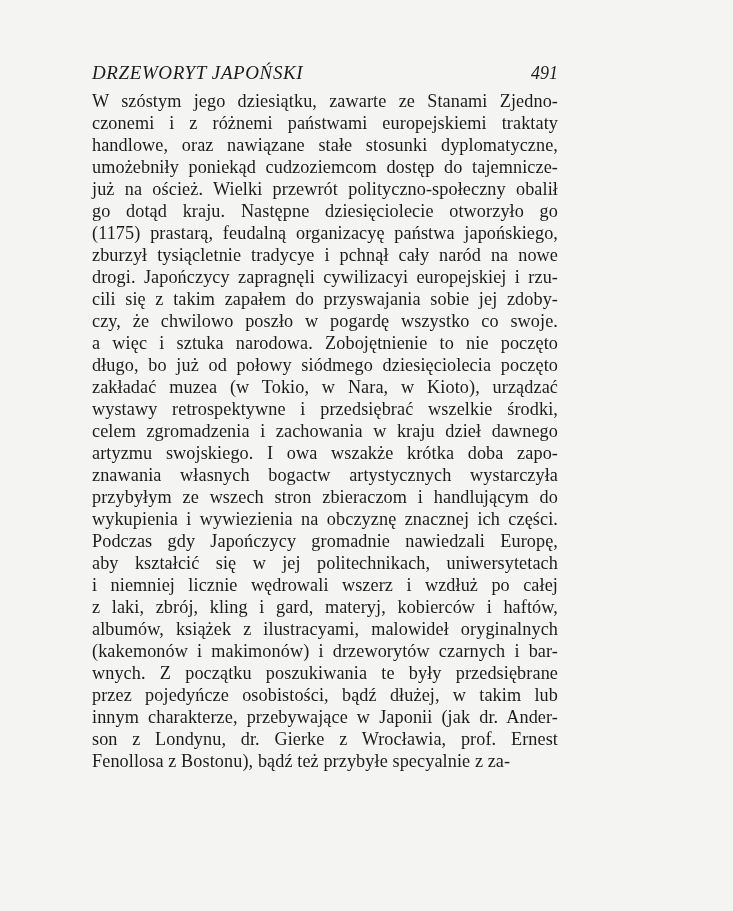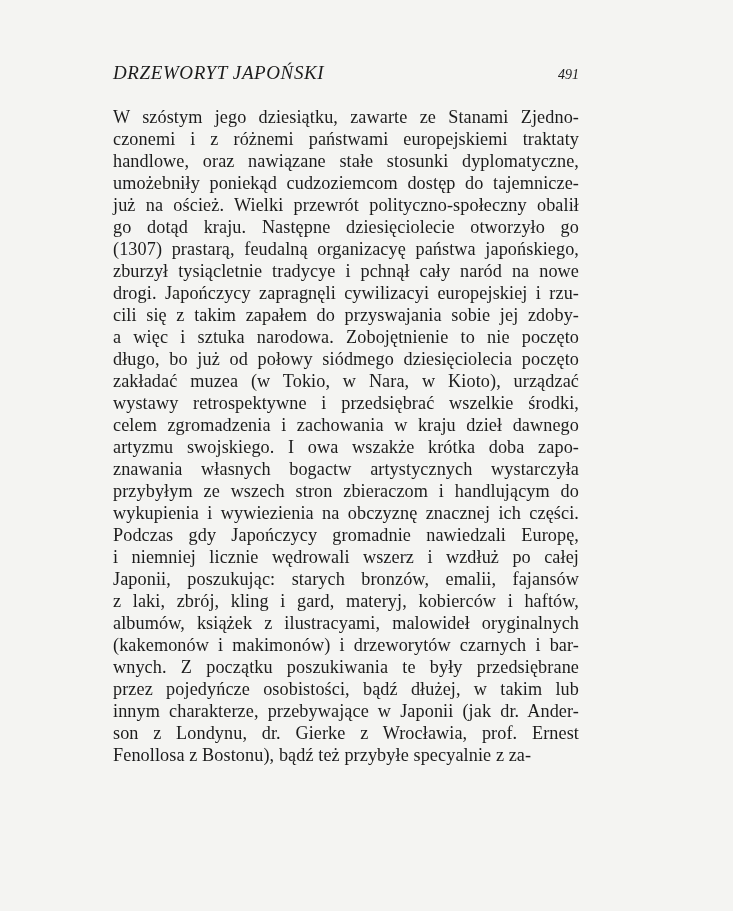--- a/index.html
+++ b/index.html
@@ -3,27 +3,27 @@
 <meta charset="utf-8">
 <style>
   html, body { margin:0; padding:0; }
   body {
     width:733px; height:911px; overflow:hidden;
     background:#f4f4f2;
     font-family: "Liberation Serif", "DejaVu Serif", serif;
     color:#1c1c1c;
     position:relative;
   }
-  .page { position:absolute; left:113px; top:62px; width:466px; }
+  .page { position:absolute; left:92px; top:62px; width:466px; }
   .running-head {
     display:flex; justify-content:space-between; align-items:baseline;
     font-style:italic; font-size:19px; letter-spacing:0.6px; height:28px;
   }
-  .page-number { font-size:14px; letter-spacing:0; }
-  .body-text { margin-top:16px; }
+  .page-number { font-size:18px; letter-spacing:0; }
+  .body-text { margin-top:0; }
   .line {
     font-size:18.2px; line-height:22px; height:22px; white-space:nowrap;
     text-align:justify; text-align-last:justify; letter-spacing:0.1px;
   }
   .line.last { text-align-last:left; }
 </style>
 </head>
 <body>
 
 <div class="page">
@@ -31,36 +31,37 @@
     <span>DRZEWORYT JAPOŃSKI</span>
     <span class="page-number">491</span>
   </div>
   <div class="body-text" id="body-text">
       <div class="line">W szóstym jego dziesiątku, zawarte ze Stanami Zjedno-</div>
       <div class="line">czonemi i z różnemi państwami europejskiemi traktaty</div>
       <div class="line">handlowe, oraz nawiązane stałe stosunki dyplomatyczne,</div>
       <div class="line">umożebniły poniekąd cudzoziemcom dostęp do tajemnicze-</div>
       <div class="line">już na oścież. Wielki przewrót polityczno-społeczny obalił</div>
       <div class="line">go dotąd kraju. Następne dziesięciolecie otworzyło go</div>
-      <div class="line">(1307) prastarą, feudalną organizacyę państwa japońskiego,</div>
+      <div class="line">(1175) prastarą, feudalną organizacyę państwa japońskiego,</div>
       <div class="line">zburzył tysiącletnie tradycye i pchnął cały naród na nowe</div>
       <div class="line">drogi. Japończycy zapragnęli cywilizacyi europejskiej i rzu-</div>
       <div class="line">cili się z takim zapałem do przyswajania sobie jej zdoby-</div>
+      <div class="line">czy, że chwilowo poszło w pogardę wszystko co swoje.</div>
       <div class="line">a więc i sztuka narodowa. Zobojętnienie to nie poczęto</div>
       <div class="line">długo, bo już od połowy siódmego dziesięciolecia poczęto</div>
       <div class="line">zakładać muzea (w Tokio, w Nara, w Kioto), urządzać</div>
       <div class="line">wystawy retrospektywne i przedsiębrać wszelkie środki,</div>
       <div class="line">celem zgromadzenia i zachowania w kraju dzieł dawnego</div>
       <div class="line">artyzmu swojskiego. I owa wszakże krótka doba zapo-</div>
       <div class="line">znawania własnych bogactw artystycznych wystarczyła</div>
       <div class="line">przybyłym ze wszech stron zbieraczom i handlującym do</div>
       <div class="line">wykupienia i wywiezienia na obczyznę znacznej ich części.</div>
       <div class="line">Podczas gdy Japończycy gromadnie nawiedzali Europę,</div>
+      <div class="line">aby kształcić się w jej politechnikach, uniwersytetach</div>
       <div class="line">i niemniej licznie wędrowali wszerz i wzdłuż po całej</div>
-      <div class="line">Japonii, poszukując: starych bronzów, emalii, fajansów</div>
       <div class="line">z laki, zbrój, kling i gard, materyj, kobierców i haftów,</div>
       <div class="line">albumów, książek z ilustracyami, malowideł oryginalnych</div>
       <div class="line">(kakemonów i makimonów) i drzeworytów czarnych i bar-</div>
       <div class="line">wnych. Z początku poszukiwania te były przedsiębrane</div>
       <div class="line">przez pojedyńcze osobistości, bądź dłużej, w takim lub</div>
       <div class="line">innym charakterze, przebywające w Japonii (jak dr. Ander-</div>
       <div class="line">son z Londynu, dr. Gierke z Wrocławia, prof. Ernest</div>
       <div class="line last">Fenollosa z Bostonu), bądź też przybyłe specyalnie z za-</div>
     </div>
 </div>

